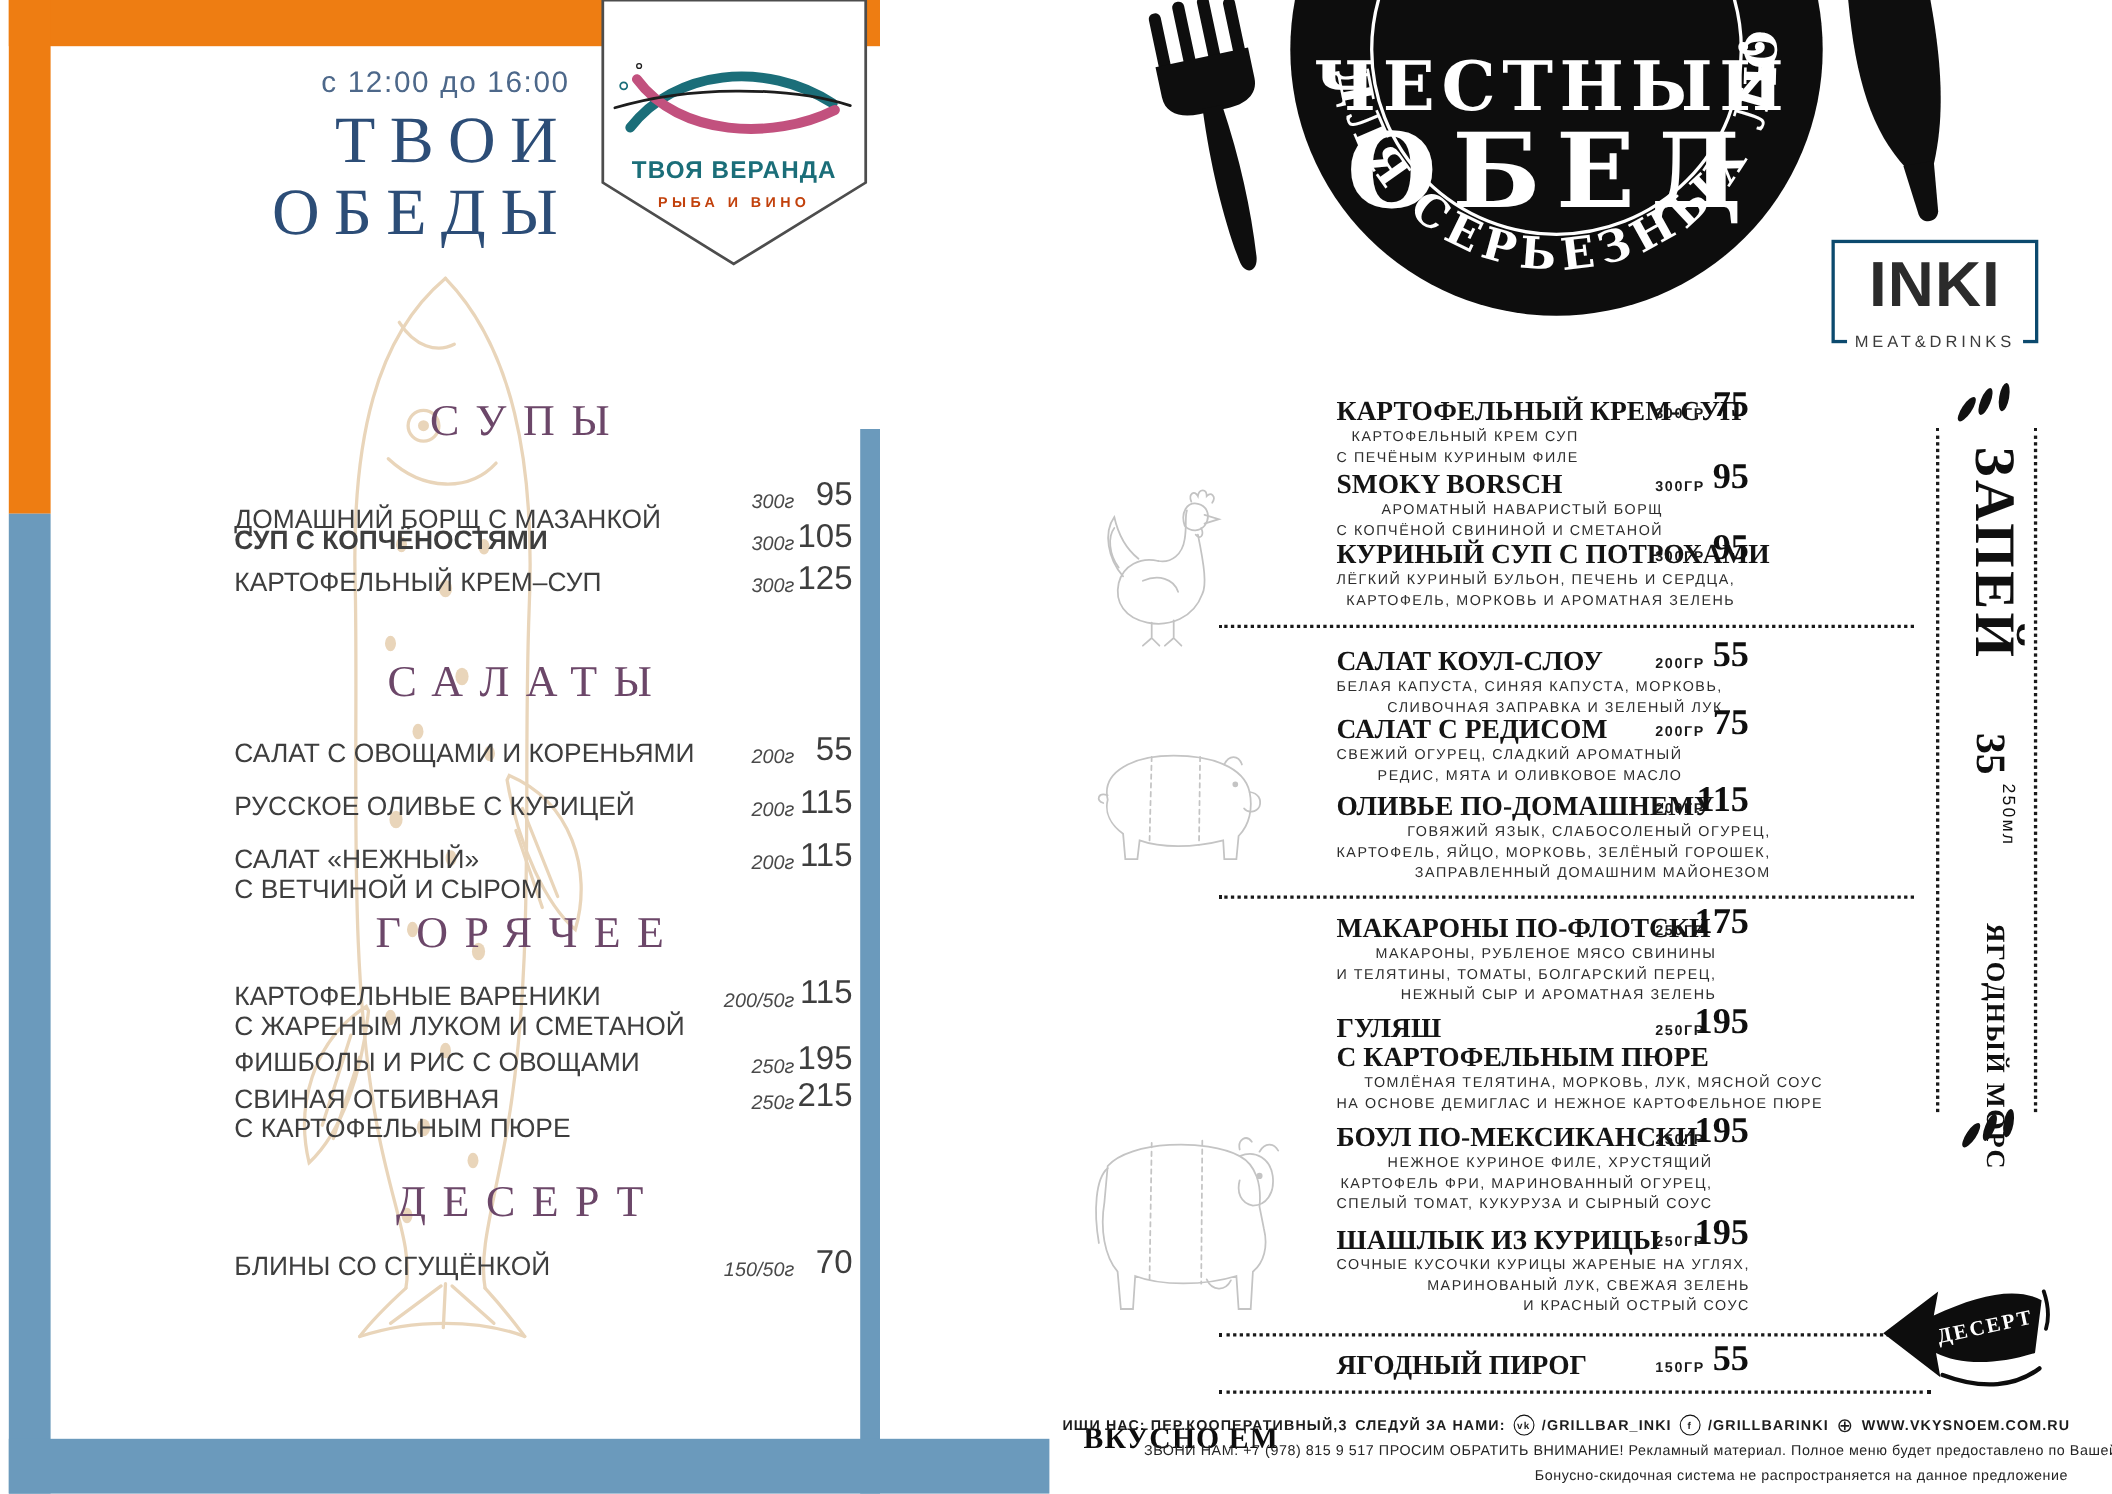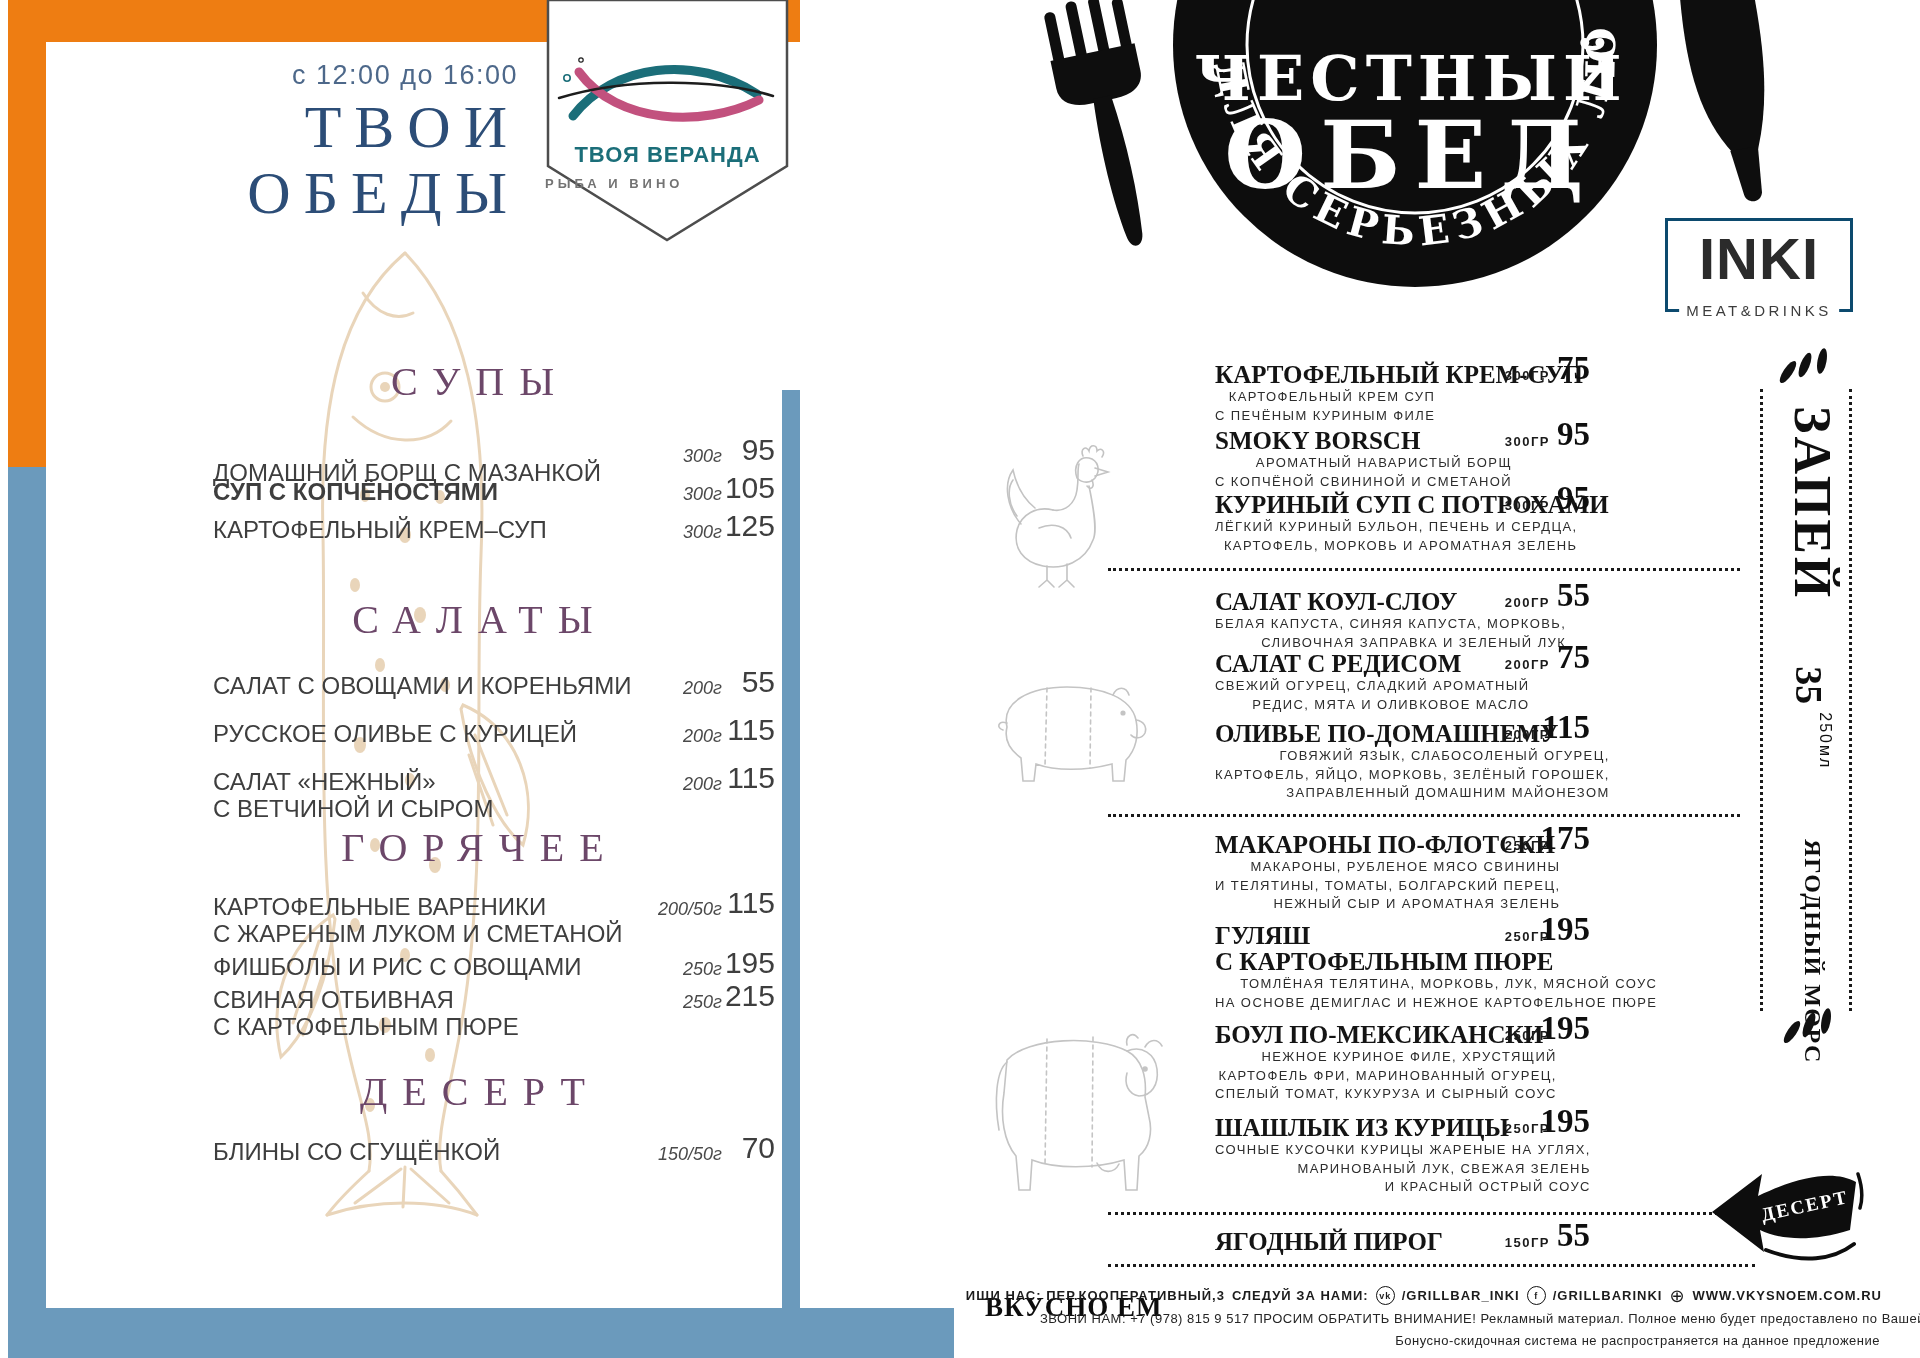--- a/index.html
+++ b/index.html
@@ -17,22 +17,22 @@
     letter-spacing:13px;color:#2c4d77;}
   .lsec{position:absolute;left:213px;width:534px;text-align:center;white-space:nowrap;
     font-family:"Liberation Serif",serif;font-size:40px;letter-spacing:15px;color:#6c4769;}
   .lname{position:absolute;left:213px;font-size:24px;line-height:27px;color:#3e3e3e;white-space:nowrap;}
   .lport{position:absolute;left:582px;width:140px;text-align:right;
     font-style:italic;font-size:18px;color:#4a4a4a;white-space:nowrap;}
   .lprice{position:absolute;left:625px;width:150px;text-align:right;font-size:30px;color:#3e3e3e;}
   .badge{position:absolute;left:545px;top:0;width:245px;height:245px;}
   .badge-name{position:absolute;left:0;top:142px;width:100%;text-align:center;
     font-weight:bold;font-size:22px;letter-spacing:1px;color:#1b6e79;}
-  .badge-tag{position:absolute;left:0;top:176px;width:100%;text-align:left;
-    font-weight:bold;font-size:13px;letter-spacing:4px;color:#737373;}
+  .badge-tag{position:absolute;left:0;top:176px;width:100%;text-align:center;
+    font-weight:bold;font-size:13px;letter-spacing:4px;color:#c2410c;}
   
   .rname{position:absolute;left:1215px;font-family:"Liberation Serif",serif;font-weight:bold;
     font-size:25px;line-height:26px;color:#141414;white-space:nowrap;}
   .rport{position:absolute;left:1440px;width:110px;text-align:right;
     font-size:13px;font-weight:bold;letter-spacing:1.5px;color:#1a1a1a;}
   .rprice{position:absolute;left:1480px;width:110px;text-align:right;
     font-family:"Liberation Serif",serif;font-weight:bold;font-size:33px;color:#0f0f0f;}
   .rdesc{position:absolute;left:1215px;font-size:13px;letter-spacing:1.4px;line-height:18.5px;
     color:#2d2d2d;white-space:nowrap;text-align:right;}
   .hdiv{position:absolute;left:1108px;height:0;border-top:3px dotted #1a1a1a;}

